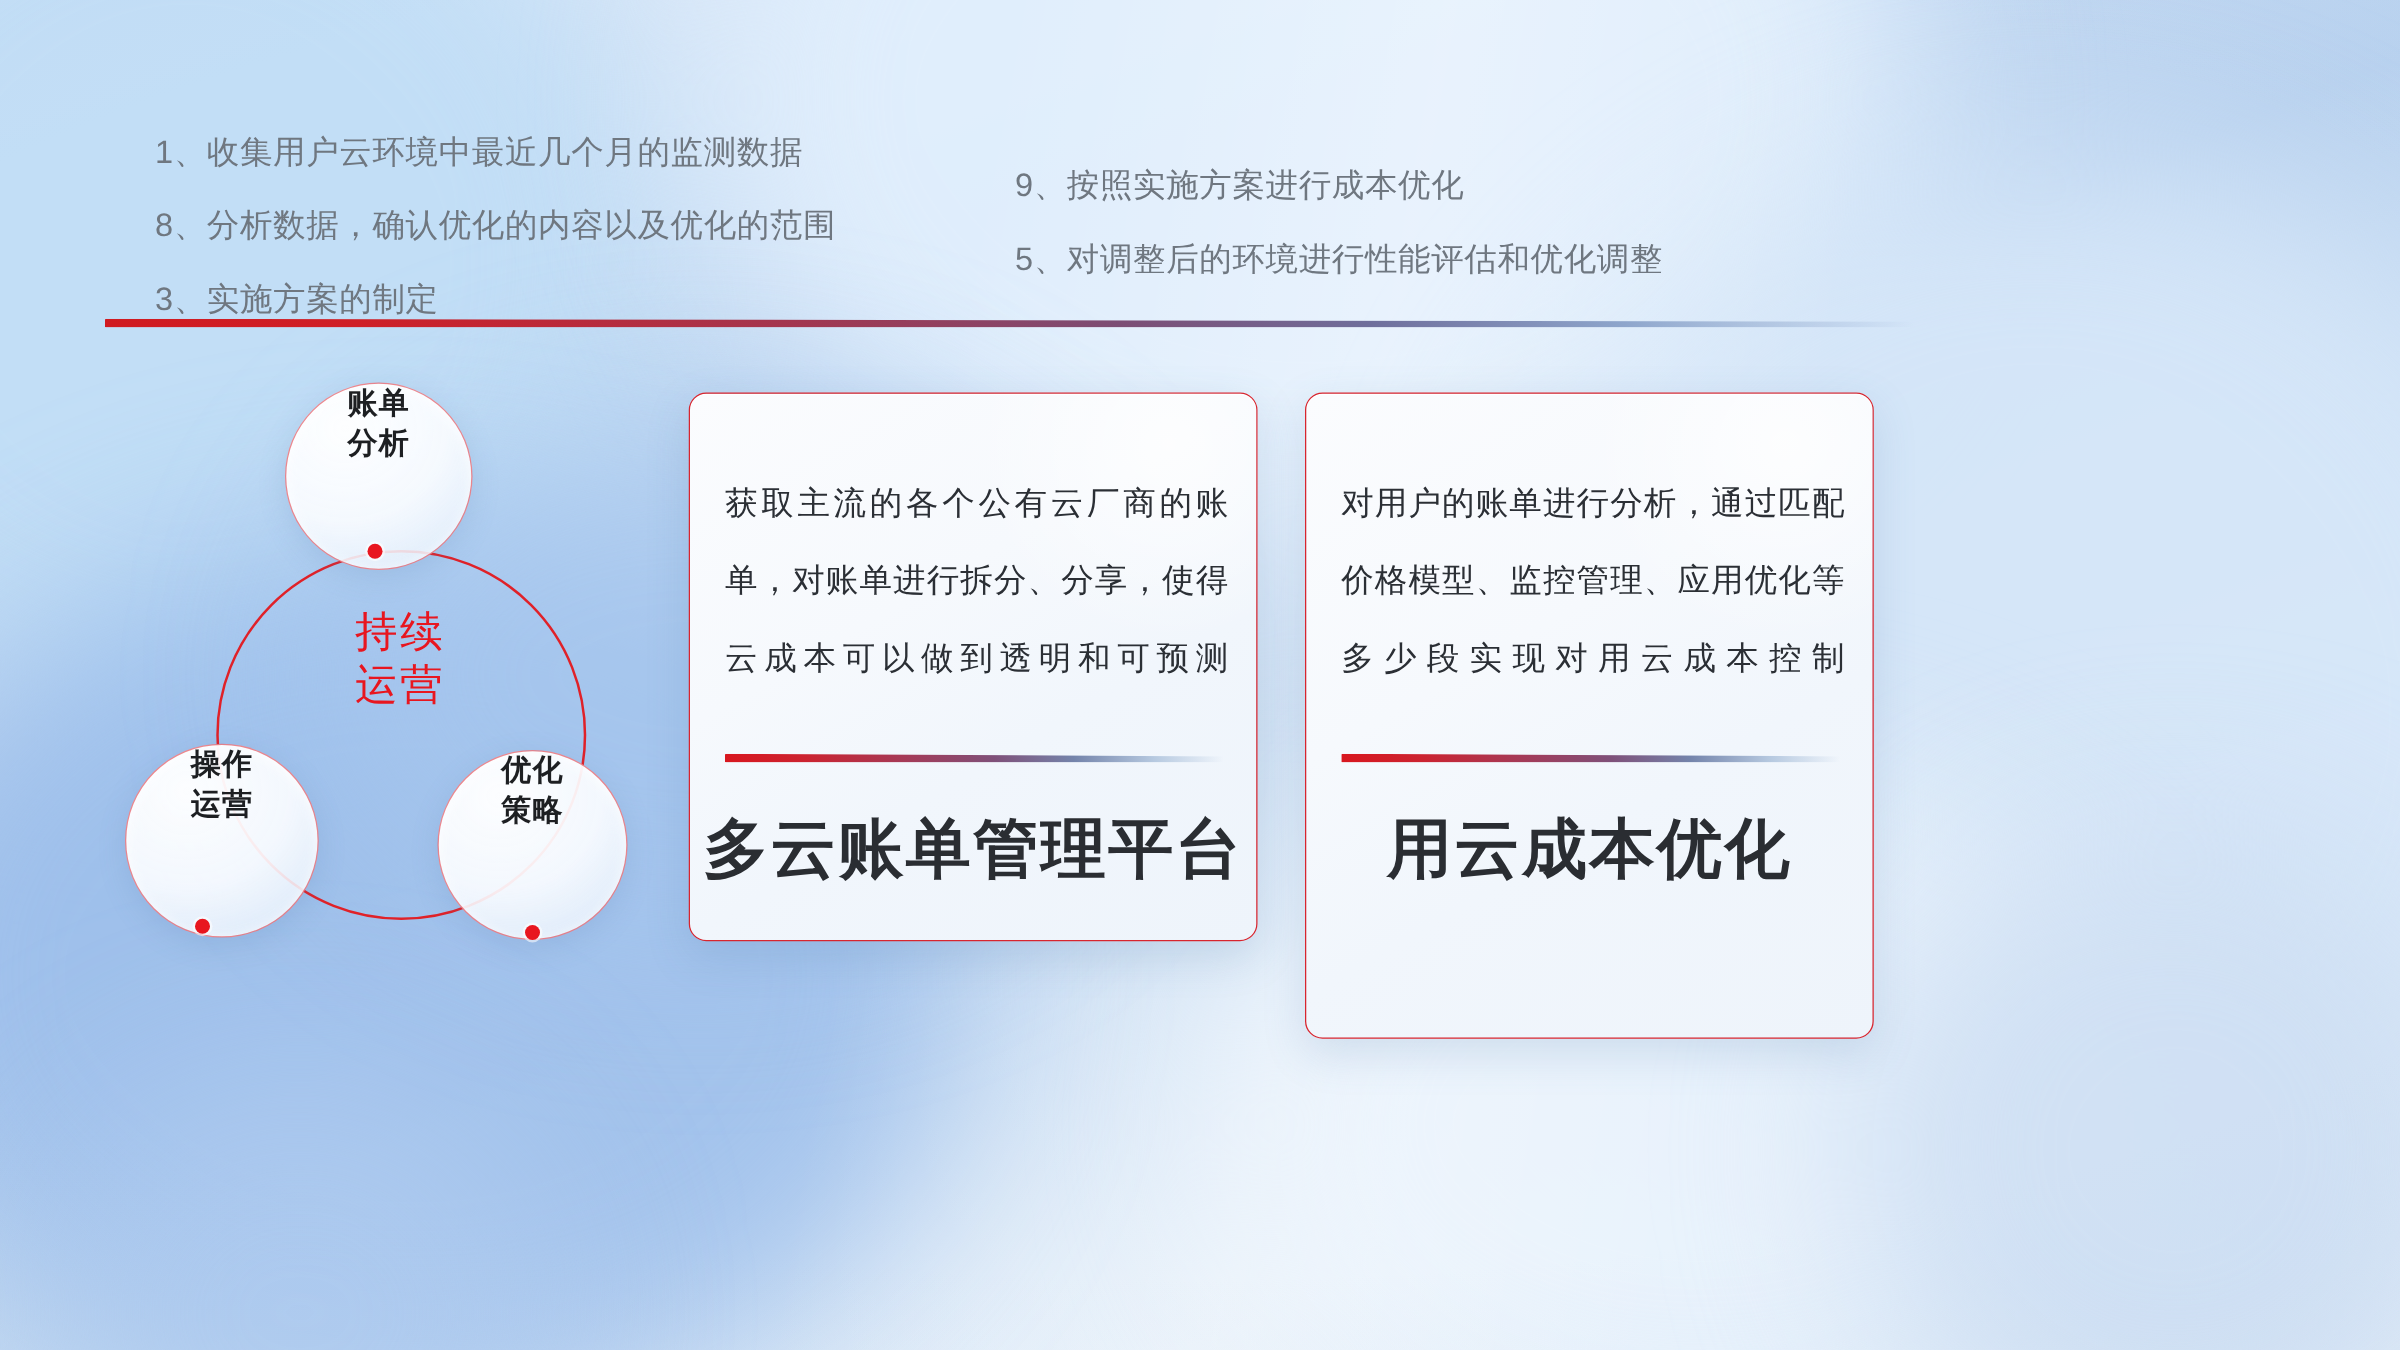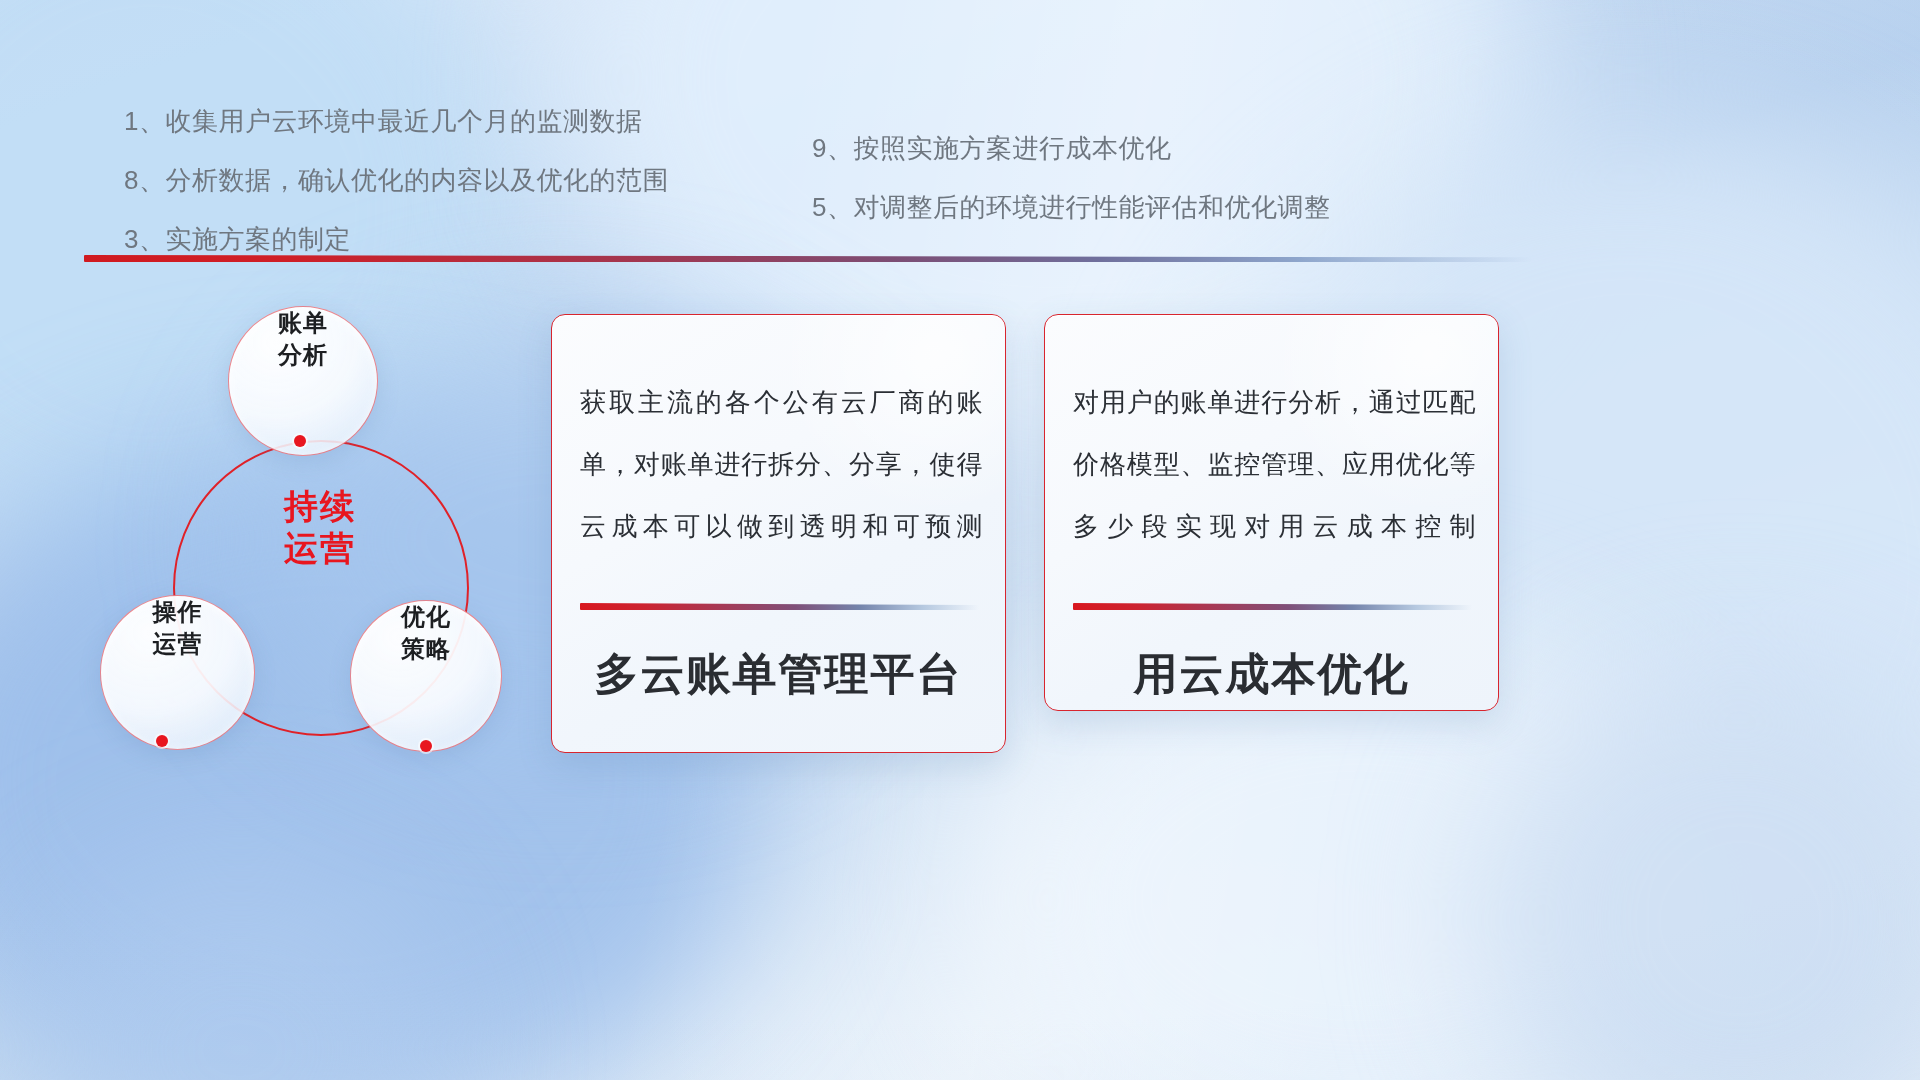--- a/index.html
+++ b/index.html
@@ -55,37 +55,37 @@
     color:#1d1f22;font-weight:bold;font-size:24px;line-height:32px;text-align:center;letter-spacing:1px;}
   #bubble-top{left:148px;top:16px;width:150px;height:150px;}
   #bubble-left{left:20px;top:305px;width:155px;height:155px;}
   #bubble-right{left:270px;top:310px;width:152px;height:152px;}
   .dot{position:absolute;width:12px;height:12px;border-radius:50%;background:#e8161f;
     box-shadow:0 0 0 2px rgba(255,255,255,.55);}
   #dot-top{left:214px;top:145px;}
   #dot-left{left:76px;top:445px;}
   #dot-right{left:340px;top:450px;}
   #venn-center{position:absolute;left:150px;top:195px;width:180px;text-align:center;
-    color:#e8161f;font-weight:bold;font-size:34px;line-height:42px;letter-spacing:2px;}
+    color:#e8161f;font-weight:normal;font-size:34px;line-height:42px;letter-spacing:2px;}
 
   
   .card{position:absolute;z-index:6;box-sizing:border-box;
     border:1.6px solid #d8252e;border-radius:14px;
     background:linear-gradient(150deg,#fbfcfe 0%,#f6f9fd 38%,#f1f6fc 62%,#eef4fb 100%);
     box-shadow:0 12px 34px rgba(80,120,170,.18), inset 0 1px 0 rgba(255,255,255,.9);
     overflow:hidden;}
   #card-1{left:551px;top:314px;width:455px;height:439px;}
-  #card-2{left:1044px;top:314px;width:455px;height:397px;}
+  #card-2{left:1044px;top:314px;width:455px;height:517px;}
   .card .body{position:absolute;left:28px;right:22px;top:56px;
     font-size:26px;line-height:62px;color:#2b2f35;letter-spacing:.5px;text-align:justify;text-align-last:justify;}
   .card .rule{position:absolute;left:28px;right:26px;top:288px;height:7px;
     background:linear-gradient(90deg,#d8171f 0%,#cc2330 16%,#a53a57 36%,#7f5079 54%,#7484ab 70%,#b6c9e0 86%,rgba(210,226,242,0) 100%);
     clip-path:polygon(0 0,100% 30%,100% 100%,0 100%);border-radius:1px;}
   .card .title{position:absolute;left:0;right:0;top:330px;text-align:center;
-    font-size:44px;font-weight:bold;color:#2a2d32;letter-spacing:2px;}
+    font-size:52px;font-weight:bold;color:#2a2d32;letter-spacing:2px;}
   .card .glow{position:absolute;right:-90px;top:-120px;width:320px;height:320px;border-radius:50%;
     background:radial-gradient(circle,rgba(255,255,255,.75) 0%,rgba(255,255,255,0) 70%);pointer-events:none;}
 </style>
 </head>
 <body>
 
 <div id="bg">
   <div class="bgbase"></div>
   <div class="blob b1"></div>
   <div class="blob b2"></div>

